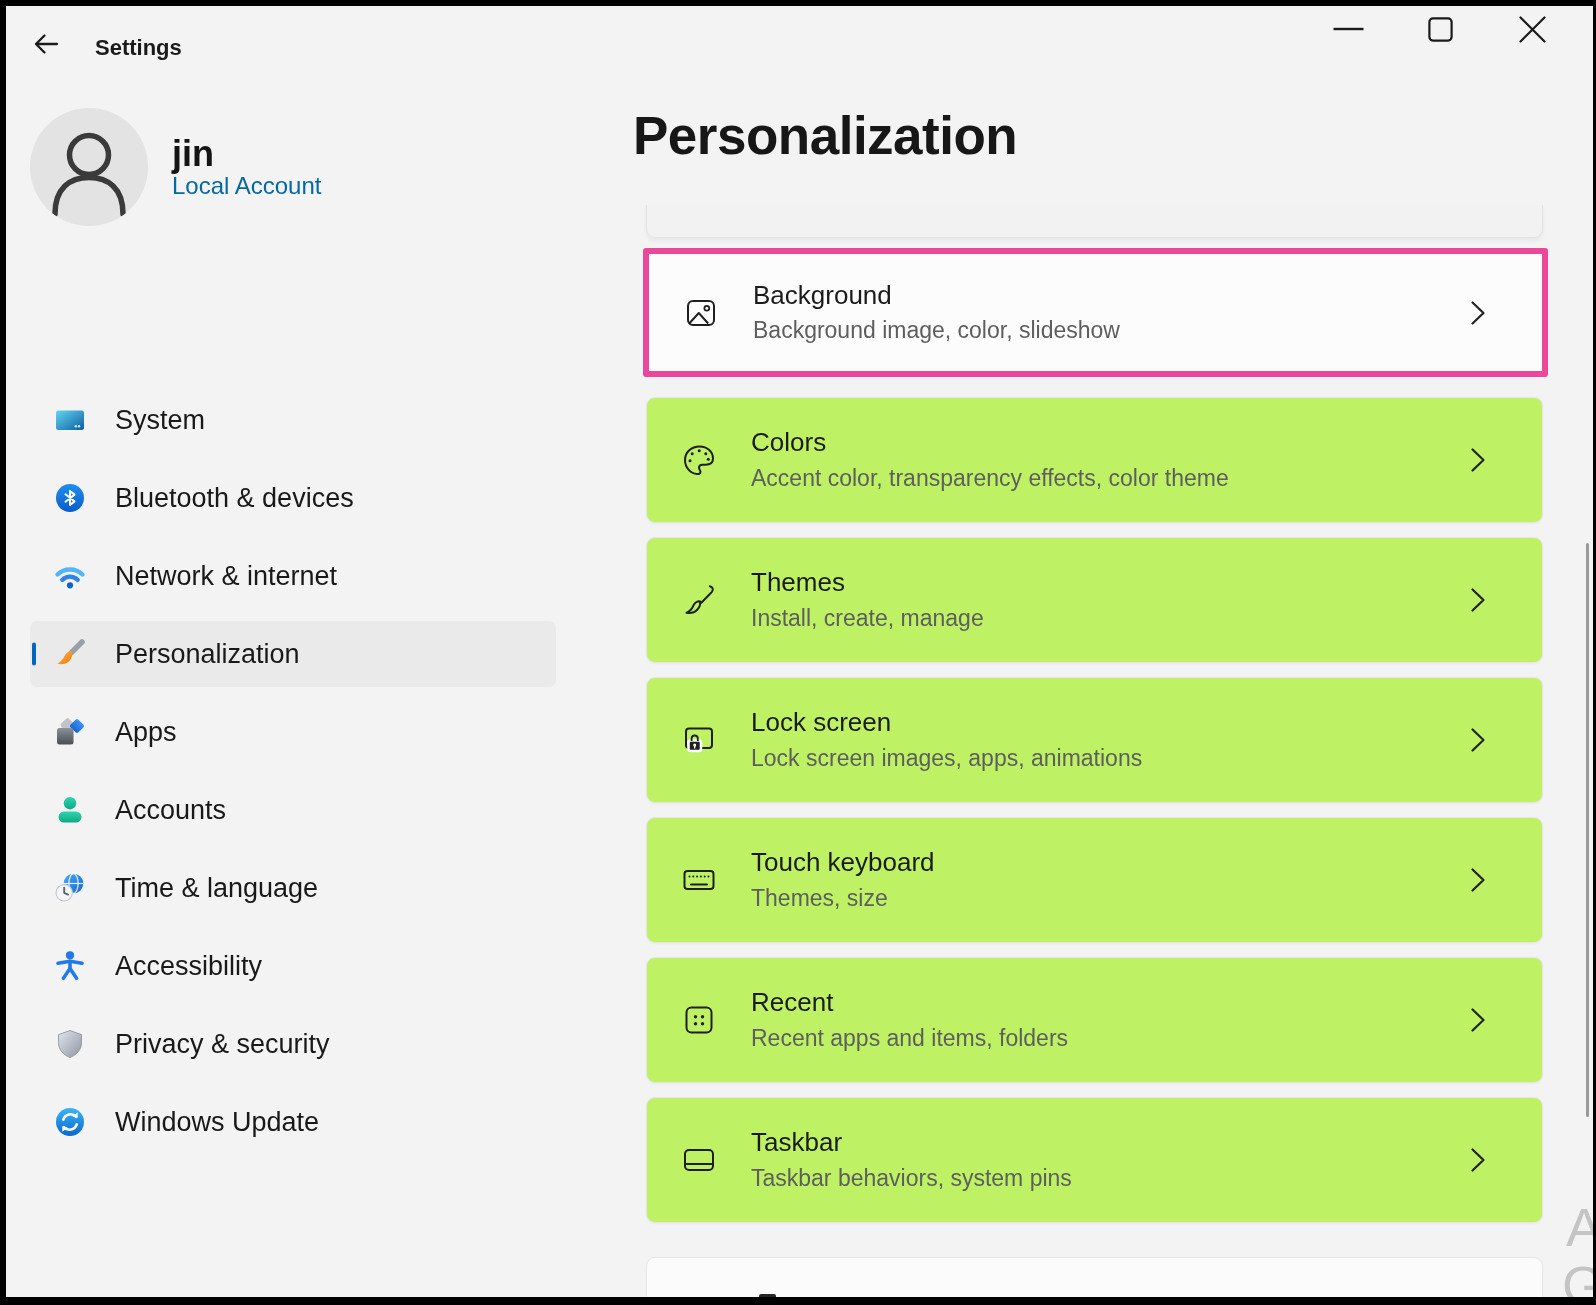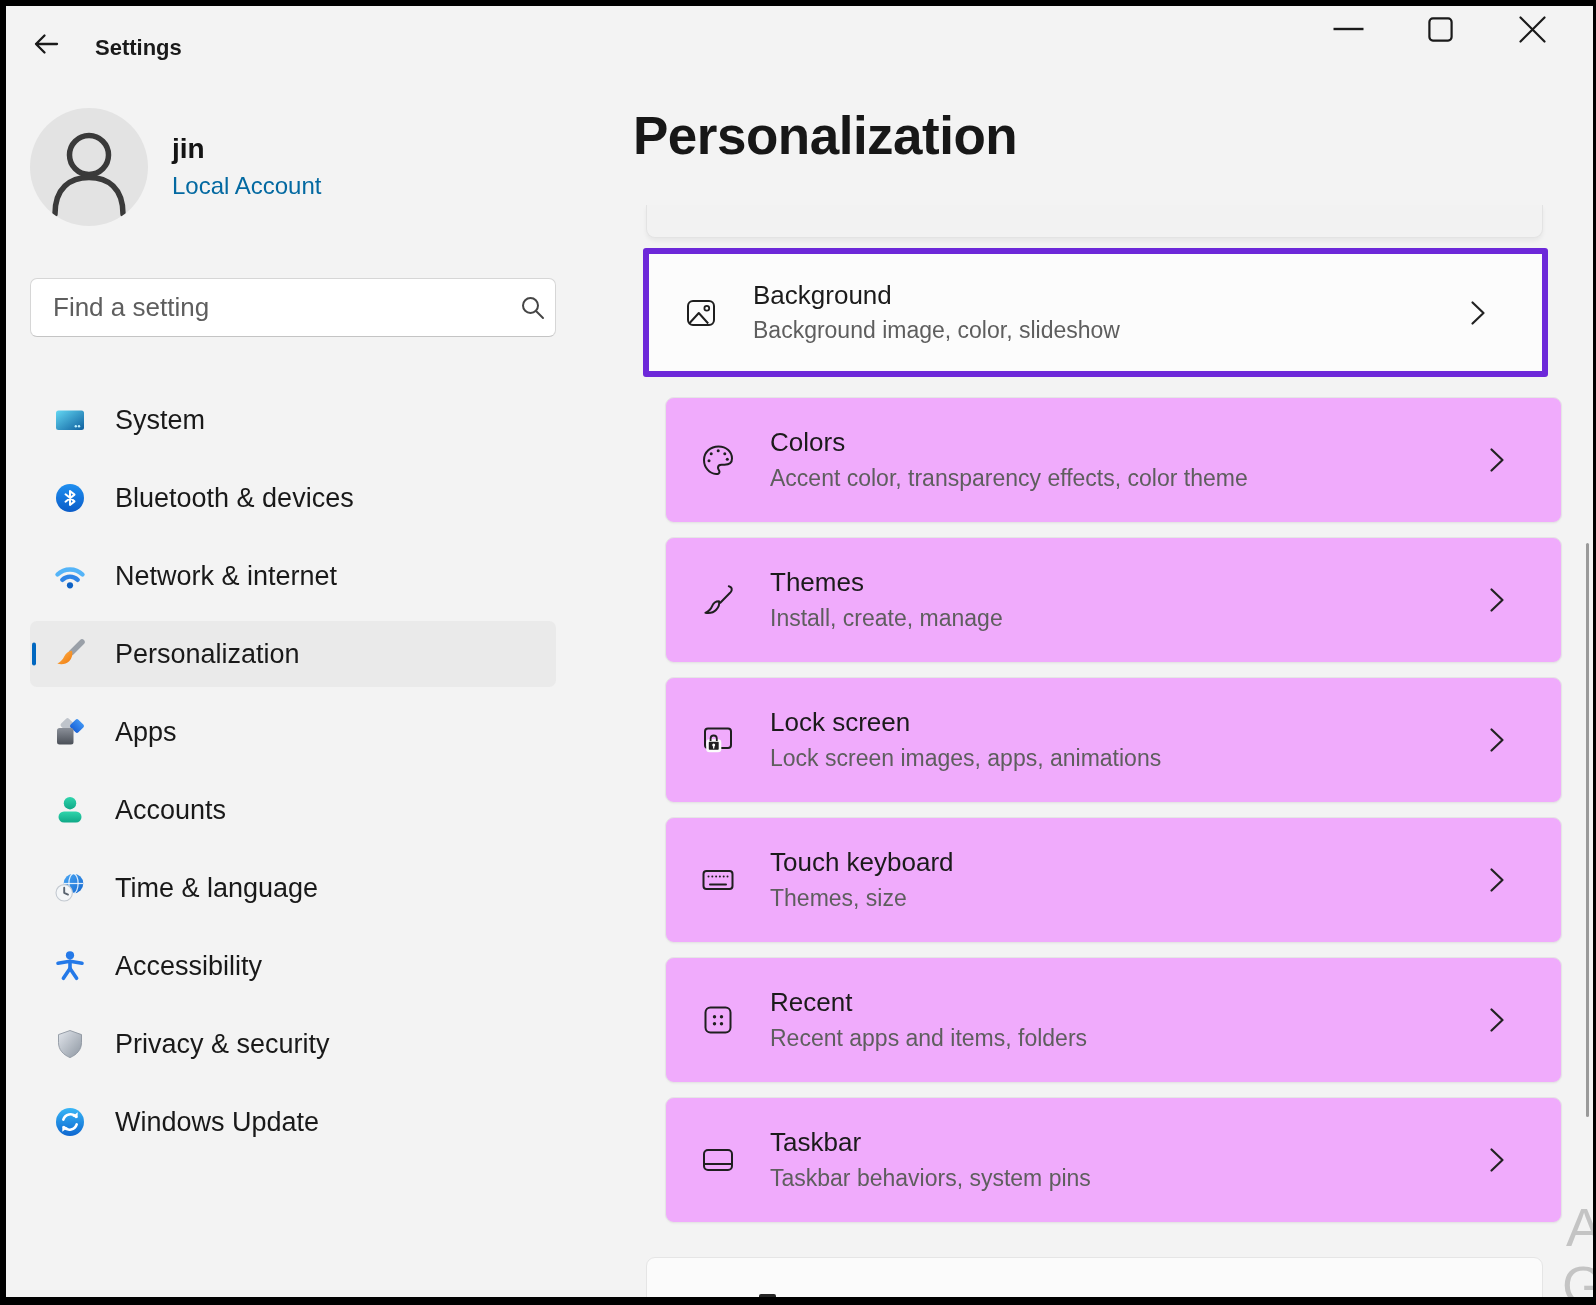--- a/index.html
+++ b/index.html
@@ -13,21 +13,21 @@
   
   .back-btn{position:absolute;left:28px;top:26px;width:36px;height:36px;display:flex;
             align-items:center;justify-content:center;border-radius:5px;cursor:pointer;}
   .app-title{position:absolute;left:95px;top:35px;font-size:22px;font-weight:700;color:#1a1a1a;text-align:right;}
   .win-controls{position:absolute;right:18px;top:0;height:62px;display:flex;z-index:10;}
   .win-btn{width:92px;height:58px;display:flex;align-items:center;justify-content:center;cursor:pointer;}
 
   
   .avatar{position:absolute;left:30px;top:108px;width:118px;height:118px;border-radius:50%;
           background:#e3e3e3;overflow:hidden;display:flex;align-items:center;justify-content:center;}
-  .user-name{position:absolute;left:172px;top:133px;font-size:28px;font-weight:700;color:#141414;}
+  .user-name{position:absolute;left:172px;top:133px;font-size:36px;font-weight:700;color:#141414;}
   .user-type{position:absolute;left:172px;top:172px;font-size:24px;color:#0369a1;}
 
   .search-box{position:absolute;left:30px;top:278px;width:526px;height:59px;background:#fff;
               border:1px solid #d6d6d6;border-bottom-color:#c4c4c4;border-radius:7px;
               box-sizing:border-box;display:flex;align-items:center;}
   .search-box input{flex:1;border:none;outline:none;background:transparent;
               font-family:inherit;font-size:26px;color:#5e5e5e;padding:0 0 0 22px;}
   .search-box input::placeholder{color:#5e5e5e;opacity:1;}
   .search-glyph{width:46px;display:flex;align-items:center;justify-content:center;}
 
@@ -45,24 +45,24 @@
               letter-spacing:-0.5px;color:#171717;}
   .partial-card-top{position:absolute;left:646px;top:205px;width:897px;height:33px;
               background:#f2f2f2;border:1px solid #e3e3e3;border-top:none;
               border-radius:0 0 9px 9px;box-sizing:border-box;
               box-shadow:0 3px 4px rgba(0,0,0,.05);}
   .partial-card-bottom{position:absolute;left:646px;top:1257px;width:897px;height:60px;
               background:#fbfbfb;border:1px solid #e5e5e5;border-radius:9px;box-sizing:border-box;}
   .partial-glyph{position:absolute;left:112px;top:36px;width:17px;height:7px;
               background:#262626;border-radius:2px;}
 
-  .setting-card{position:absolute;left:665px;width:897px;height:126px;background:#f0abfc;
+  .setting-card{position:absolute;left:646px;width:897px;height:126px;background:#bef264;
               border:1px solid #e5e5e5;border-radius:9px;box-sizing:border-box;cursor:pointer;
               box-shadow:0 1px 2px rgba(0,0,0,.035);}
-  .setting-card.highlighted{left:643px;width:905px;height:129px;border:6px solid #6d28d9;
+  .setting-card.highlighted{left:643px;width:905px;height:129px;border:6px solid #ec4899;
               border-radius:3px;background:#fcfcfc;box-shadow:none;}
   .card-icon{position:absolute;left:32px;top:50%;transform:translateY(-50%);
               width:40px;height:40px;display:flex;align-items:center;justify-content:center;}
   .card-text{position:absolute;left:104px;top:50%;transform:translateY(-50%);}
   .card-title{font-size:26px;color:#1b1b1b;line-height:1.25;}
   .card-sub{font-size:23px;color:#5e5e5e;line-height:1.3;margin-top:5px;white-space:nowrap;}
   .card-chevron{position:absolute;right:52px;top:50%;transform:translateY(-50%);
               width:24px;height:26px;display:flex;align-items:center;justify-content:center;}
 
   .scroll-thumb{position:absolute;left:1586px;top:543px;width:3px;height:574px;
@@ -103,29 +103,20 @@
 
   <div class="avatar">
     <svg width="118" height="118" viewBox="0 0 118 118">
       <circle cx="59" cy="47" r="19.5" fill="none" stroke="#3a3a3a" stroke-width="5.5"></circle>
       <path d="M25 106 C25 80 40 69.5 59 69.5 C78 69.5 93 80 93 106" fill="none" stroke="#3a3a3a" stroke-width="5.5" stroke-linecap="round"></path>
     </svg>
   </div>
   <div class="user-name">jin</div>
   <div class="user-type">Local Account</div>
 
-  <div class="search-box">
-    <input type="text" readonly="" placeholder="Find a setting" style="">
-    <span class="search-glyph">
-      <svg width="25" height="25" viewBox="0 0 25 25">
-        <circle cx="10.5" cy="10.5" r="7.5" fill="none" stroke="#454545" stroke-width="2"></circle>
-        <path d="M16 16 L23 23" stroke="#454545" stroke-width="2" stroke-linecap="round"></path>
-      </svg>
-    </span>
-  </div>
 
   <div class="nav" id="sidebar-nav">
       <div class="nav-item">
         <span class="nav-icon">
           <svg width="34" height="34" viewBox="0 0 34 34">
             <defs>
               <linearGradient id="gsys" x1="0" y1="0" x2="1" y2="1">
                 <stop offset="0" stop-color="#63d7f3"></stop>
                 <stop offset="1" stop-color="#0e5f9e"></stop>
               </linearGradient>

